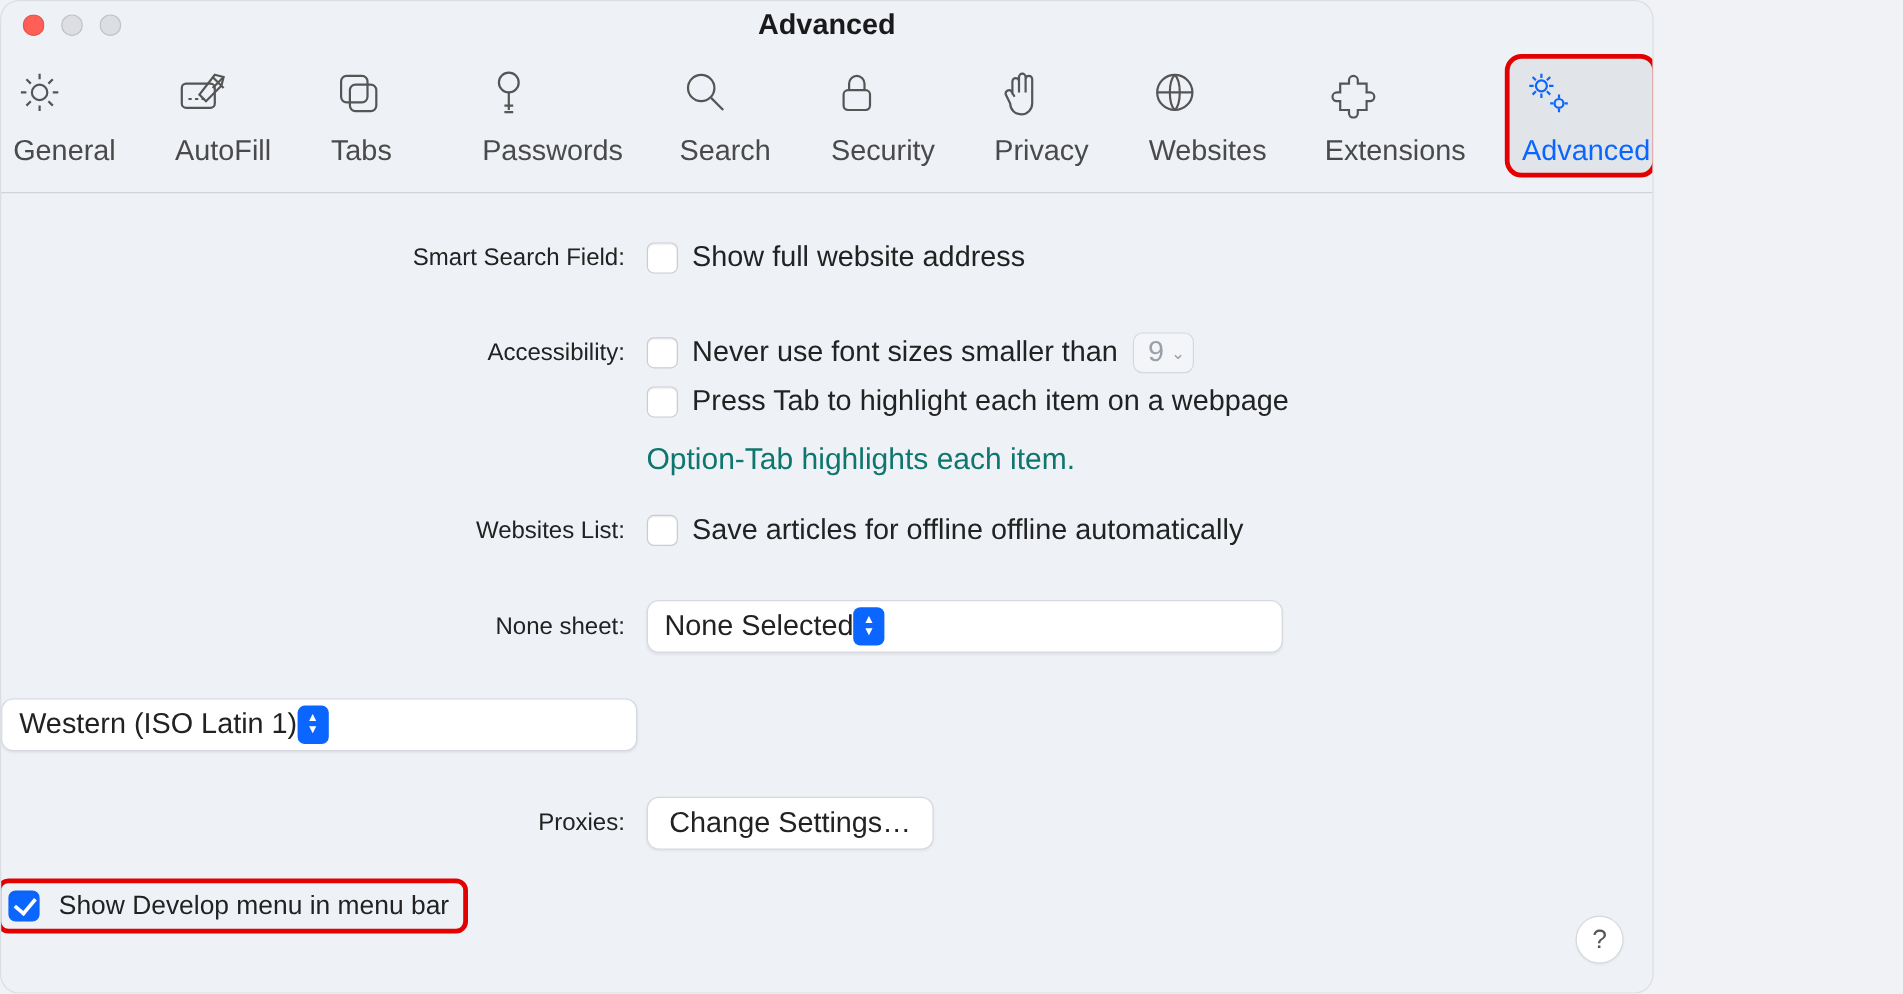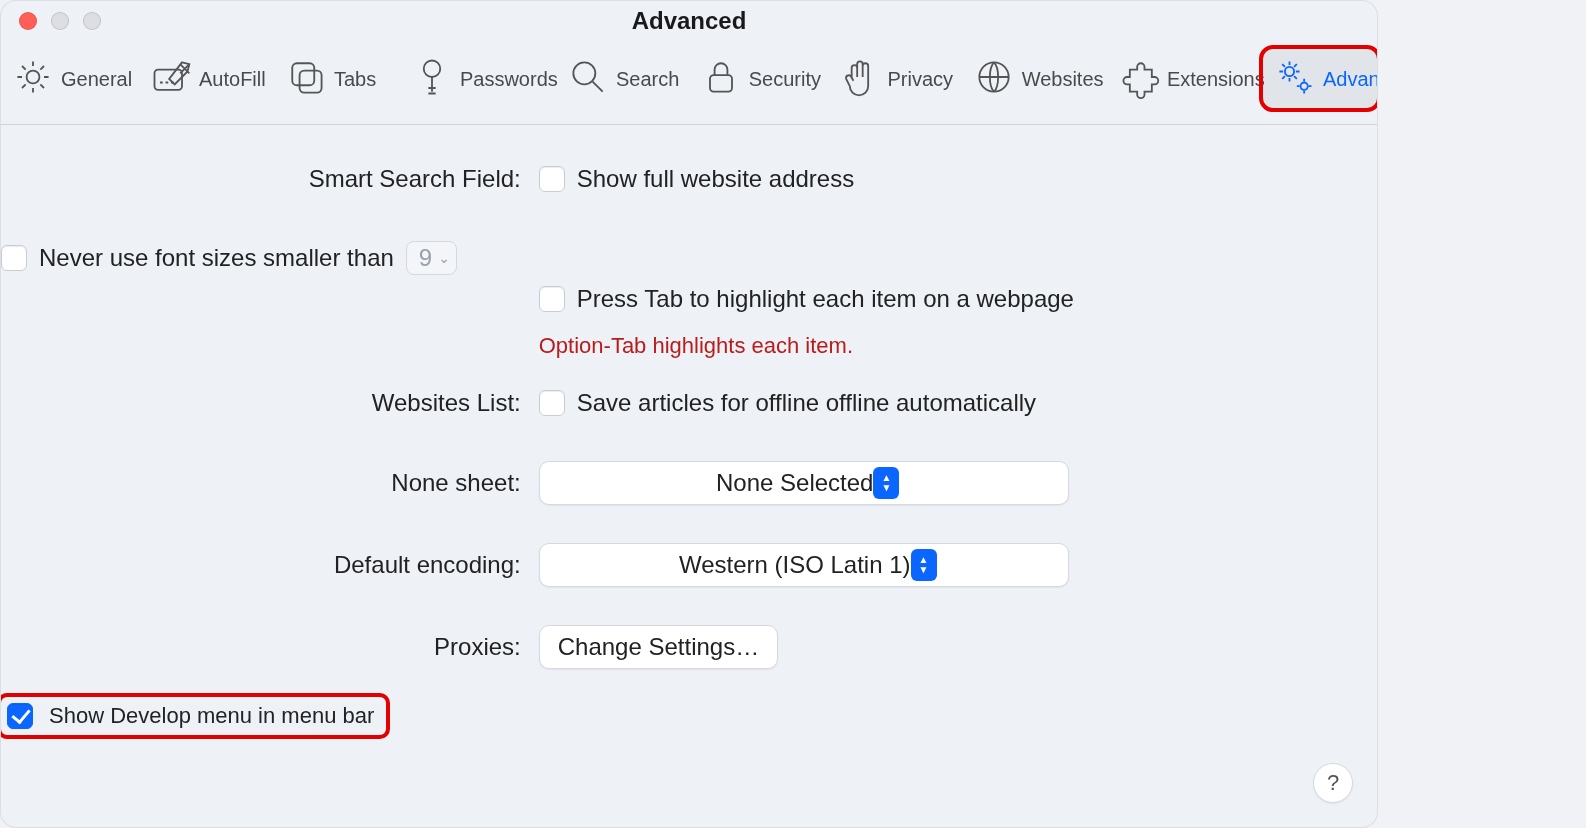--- a/index.html
+++ b/index.html
@@ -39,23 +39,24 @@
   }
   .toolbar {
     display: flex;
     justify-content: center;
     gap: 36px;
     padding: 8px 0 16px 0;
     border-bottom: 1px solid rgba(0,0,0,0.12);
   }
   .tool-item {
     display: flex;
-    align-items: center;
+    flex-direction: column;
+    align-items: flex-start;
     gap: 6px;
-    font-size: 20px;
+    font-size: 24px;
     color: #4a4a4a;
     padding: 6px 10px 4px;
     border-radius: 10px;
     cursor: pointer;
     min-width: 90px;
   }
   .tool-item svg { width: 44px; height: 44px; stroke: #555; fill: none; stroke-width: 2; }
   .tool-item.active {
     color: #0a66ff;
     background: rgba(0,0,0,0.05);
@@ -73,33 +74,33 @@
   .row {
     display: flex;
     align-items: center;
     gap: 18px;
     margin-bottom: 28px;
   }
   .label-col {
     width: 558px;
     text-align: right;
     color: #222;
-    font-size: 24px;
+    font-size: 20px;
   }
   .field-col {
     width: 900px;
     text-align: left;
     display: flex;
     align-items: center;
     gap: 12px;
     flex-wrap: wrap;
     font-size: 24px;
     color: #222;
   }
-  .hint { color: #b91c1c; font-size: 22px; margin-top: 8px; margin-left: 0px; width:100%;}
+  .hint { color: #0f766e; font-size: 25px; margin-top: 8px; margin-left: 0px; width:100%;}
   .chk {
     width: 26px; height: 26px;
     border-radius: 6px;
     background: #fff;
     border: 1px solid #c9ccd2;
     box-shadow: inset 0 1px 1px rgba(0,0,0,0.08);
     flex-shrink: 0;
     display:flex;align-items:center;justify-content:center;
   }
   .chk.checked {
@@ -121,21 +122,21 @@
     background: #f3f5f8;
     height: 34px;
     padding: 0 6px 0 12px;
     color: #9aa0aa;
     gap: 6px;
   }
   .stepper .caret { font-size: 14px; color:#9aa0aa; }
   .select {
     display: flex;
     align-items: center;
-    justify-content: center;
+    justify-content: flex-start;
     width: 530px;
     height: 44px;
     background: #fff;
     border: 1px solid #d5d8de;
     border-radius: 10px;
     padding: 0 6px 0 14px;
     box-shadow: 0 1px 2px rgba(0,0,0,0.06);
   }
   .select .arrows {
     width: 26px; height: 32px;
@@ -302,20 +303,21 @@
       <div class="label-col">Smart Search Field:</div>
       <div class="field-col">
         <span class="chk"></span>
         <span>Show full website address</span>
       </div>
     </div>
 
     <div style="height:20px"></div>
 
     <div class="row tight">
+      <div class="label-col">Accessibility:</div>
       <div class="field-col">
         <span class="chk"></span>
         <span>Never use font sizes smaller than</span>
         <span class="stepper">
           <span>9</span>
           <span class="caret">⌄</span>
         </span>
       </div>
     </div>
     <div class="row tight">
@@ -348,21 +350,20 @@
               <span>▲</span>
               <span>▼</span>
             </span>
         </div>
       </div>
     </div>
 
     <div style="height:10px"></div>
 
     <div class="row">
-      <div class="label-col">Default encoding:</div>
       <div class="field-col">
         <div class="select">
           <span>Western (ISO Latin 1)</span>
           <span class="arrows">
               <span>▲</span>
               <span>▼</span>
             </span>
         </div>
       </div>
     </div>

